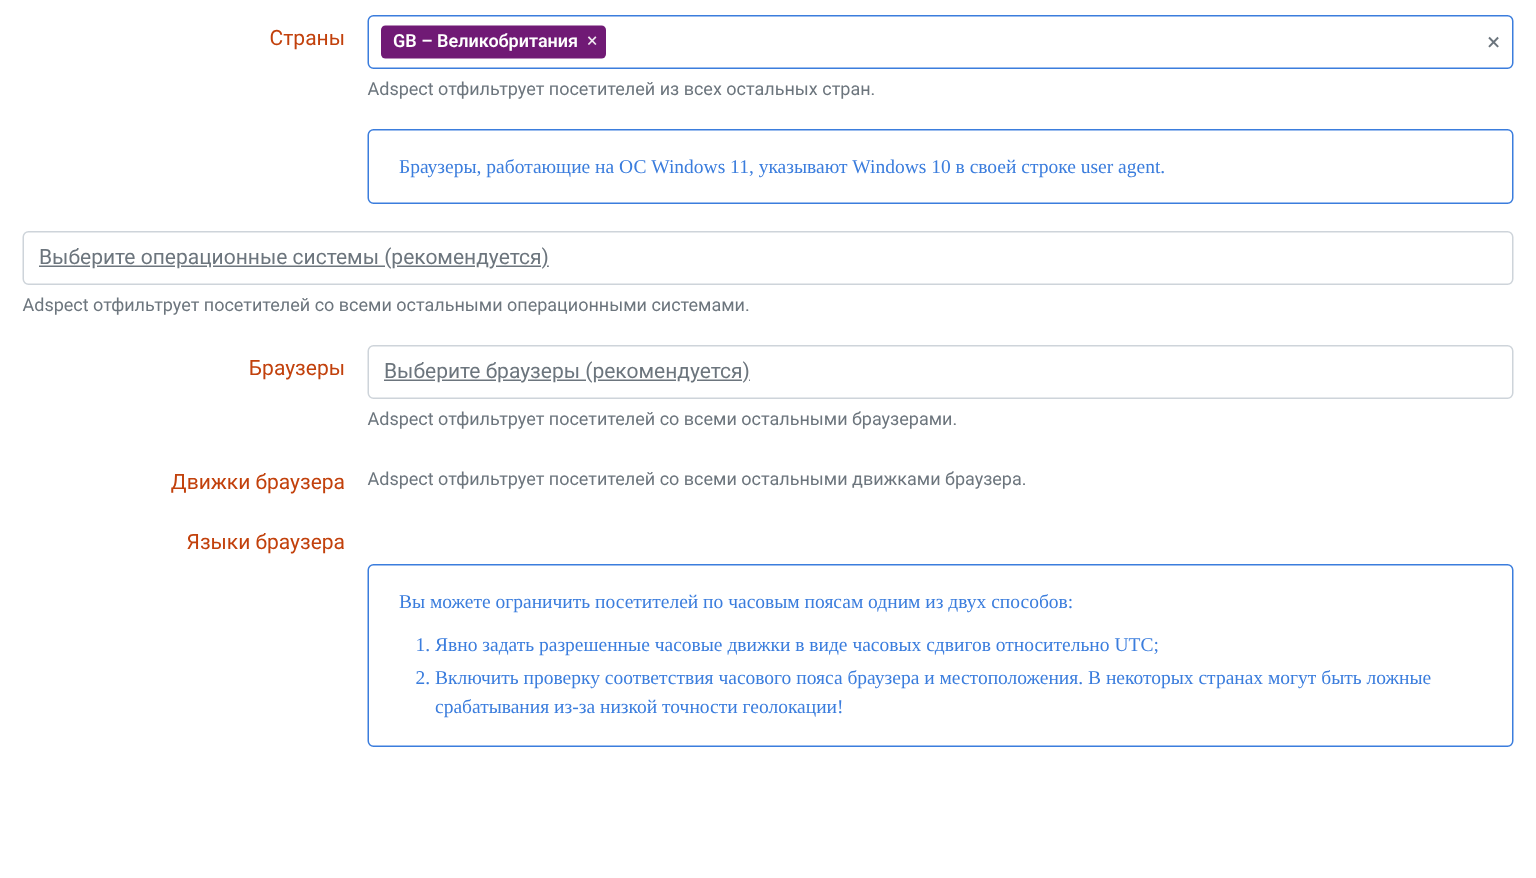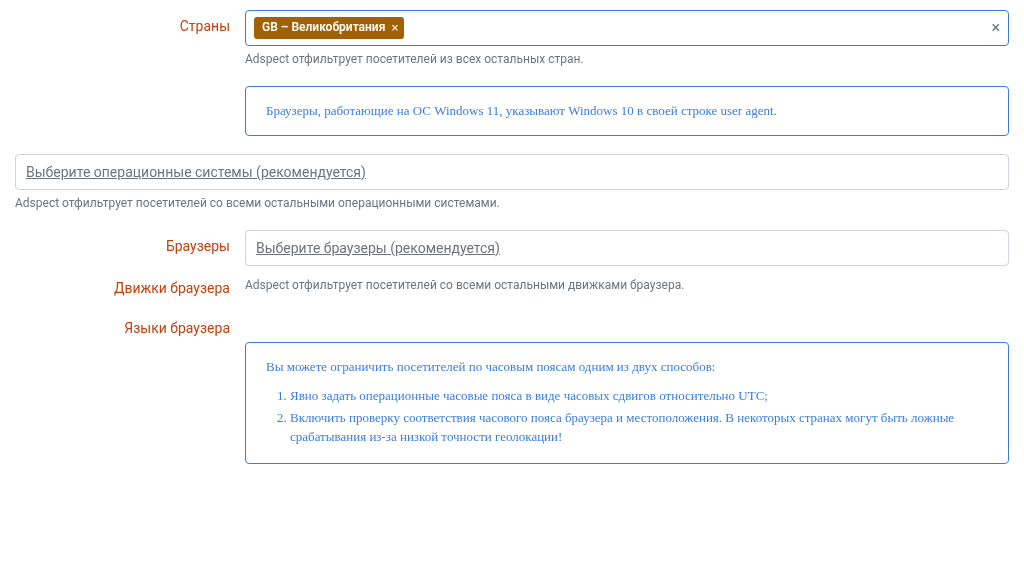--- a/index.html
+++ b/index.html
@@ -45,21 +45,21 @@
       align-items: center;
       gap: 4px;
       cursor: text;
     }
     .select-input.focused {
       border-color: #3b7ddd;
     }
     .tag {
       display: inline-flex;
       align-items: center;
-      background: #a16207;
+      background: #701a75;
       color: #fff;
       font-size: 12px;
       font-weight: 600;
       padding: 3px 6px 3px 8px;
       border-radius: 3px;
       line-height: 1.3;
     }
     .tag-remove {
       margin-left: 6px;
       cursor: pointer;
@@ -140,35 +140,36 @@
     <div class="help-text">Adspect отфильтрует посетителей со всеми остальными операционными системами.</div>
   </div>
 </div>
 
 <div class="form-row">
   <div class="label-col">Браузеры</div>
   <div class="input-col">
     <div class="select-input">
       <span class="placeholder">Выберите браузеры (рекомендуется)</span>
     </div>
+    <div class="help-text">Adspect отфильтрует посетителей со всеми остальными браузерами.</div>
   </div>
 </div>
 
 <div class="form-row">
   <div class="label-col">Движки браузера</div>
   <div class="input-col">
     <div class="help-text">Adspect отфильтрует посетителей со всеми остальными движками браузера.</div>
   </div>
 </div>
 
 <div class="form-row">
   <div class="label-col">Языки браузера</div>
 </div>
 
 <div class="info-full-row">
   <div class="alert-box">
     <div>Вы можете ограничить посетителей по часовым поясам одним из двух способов:</div>
     <ol>
-      <li>Явно задать операционные часовые пояса в виде часовых сдвигов относительно UTC;</li>
+      <li>Явно задать разрешенные часовые движки в виде часовых сдвигов относительно UTC;</li>
       <li>Включить проверку соответствия часового пояса браузера и местоположения. В некоторых странах могут быть ложные срабатывания из-за низкой точности геолокации!</li>
     </ol>
   </div>
 </div>
 
 </body></html>

